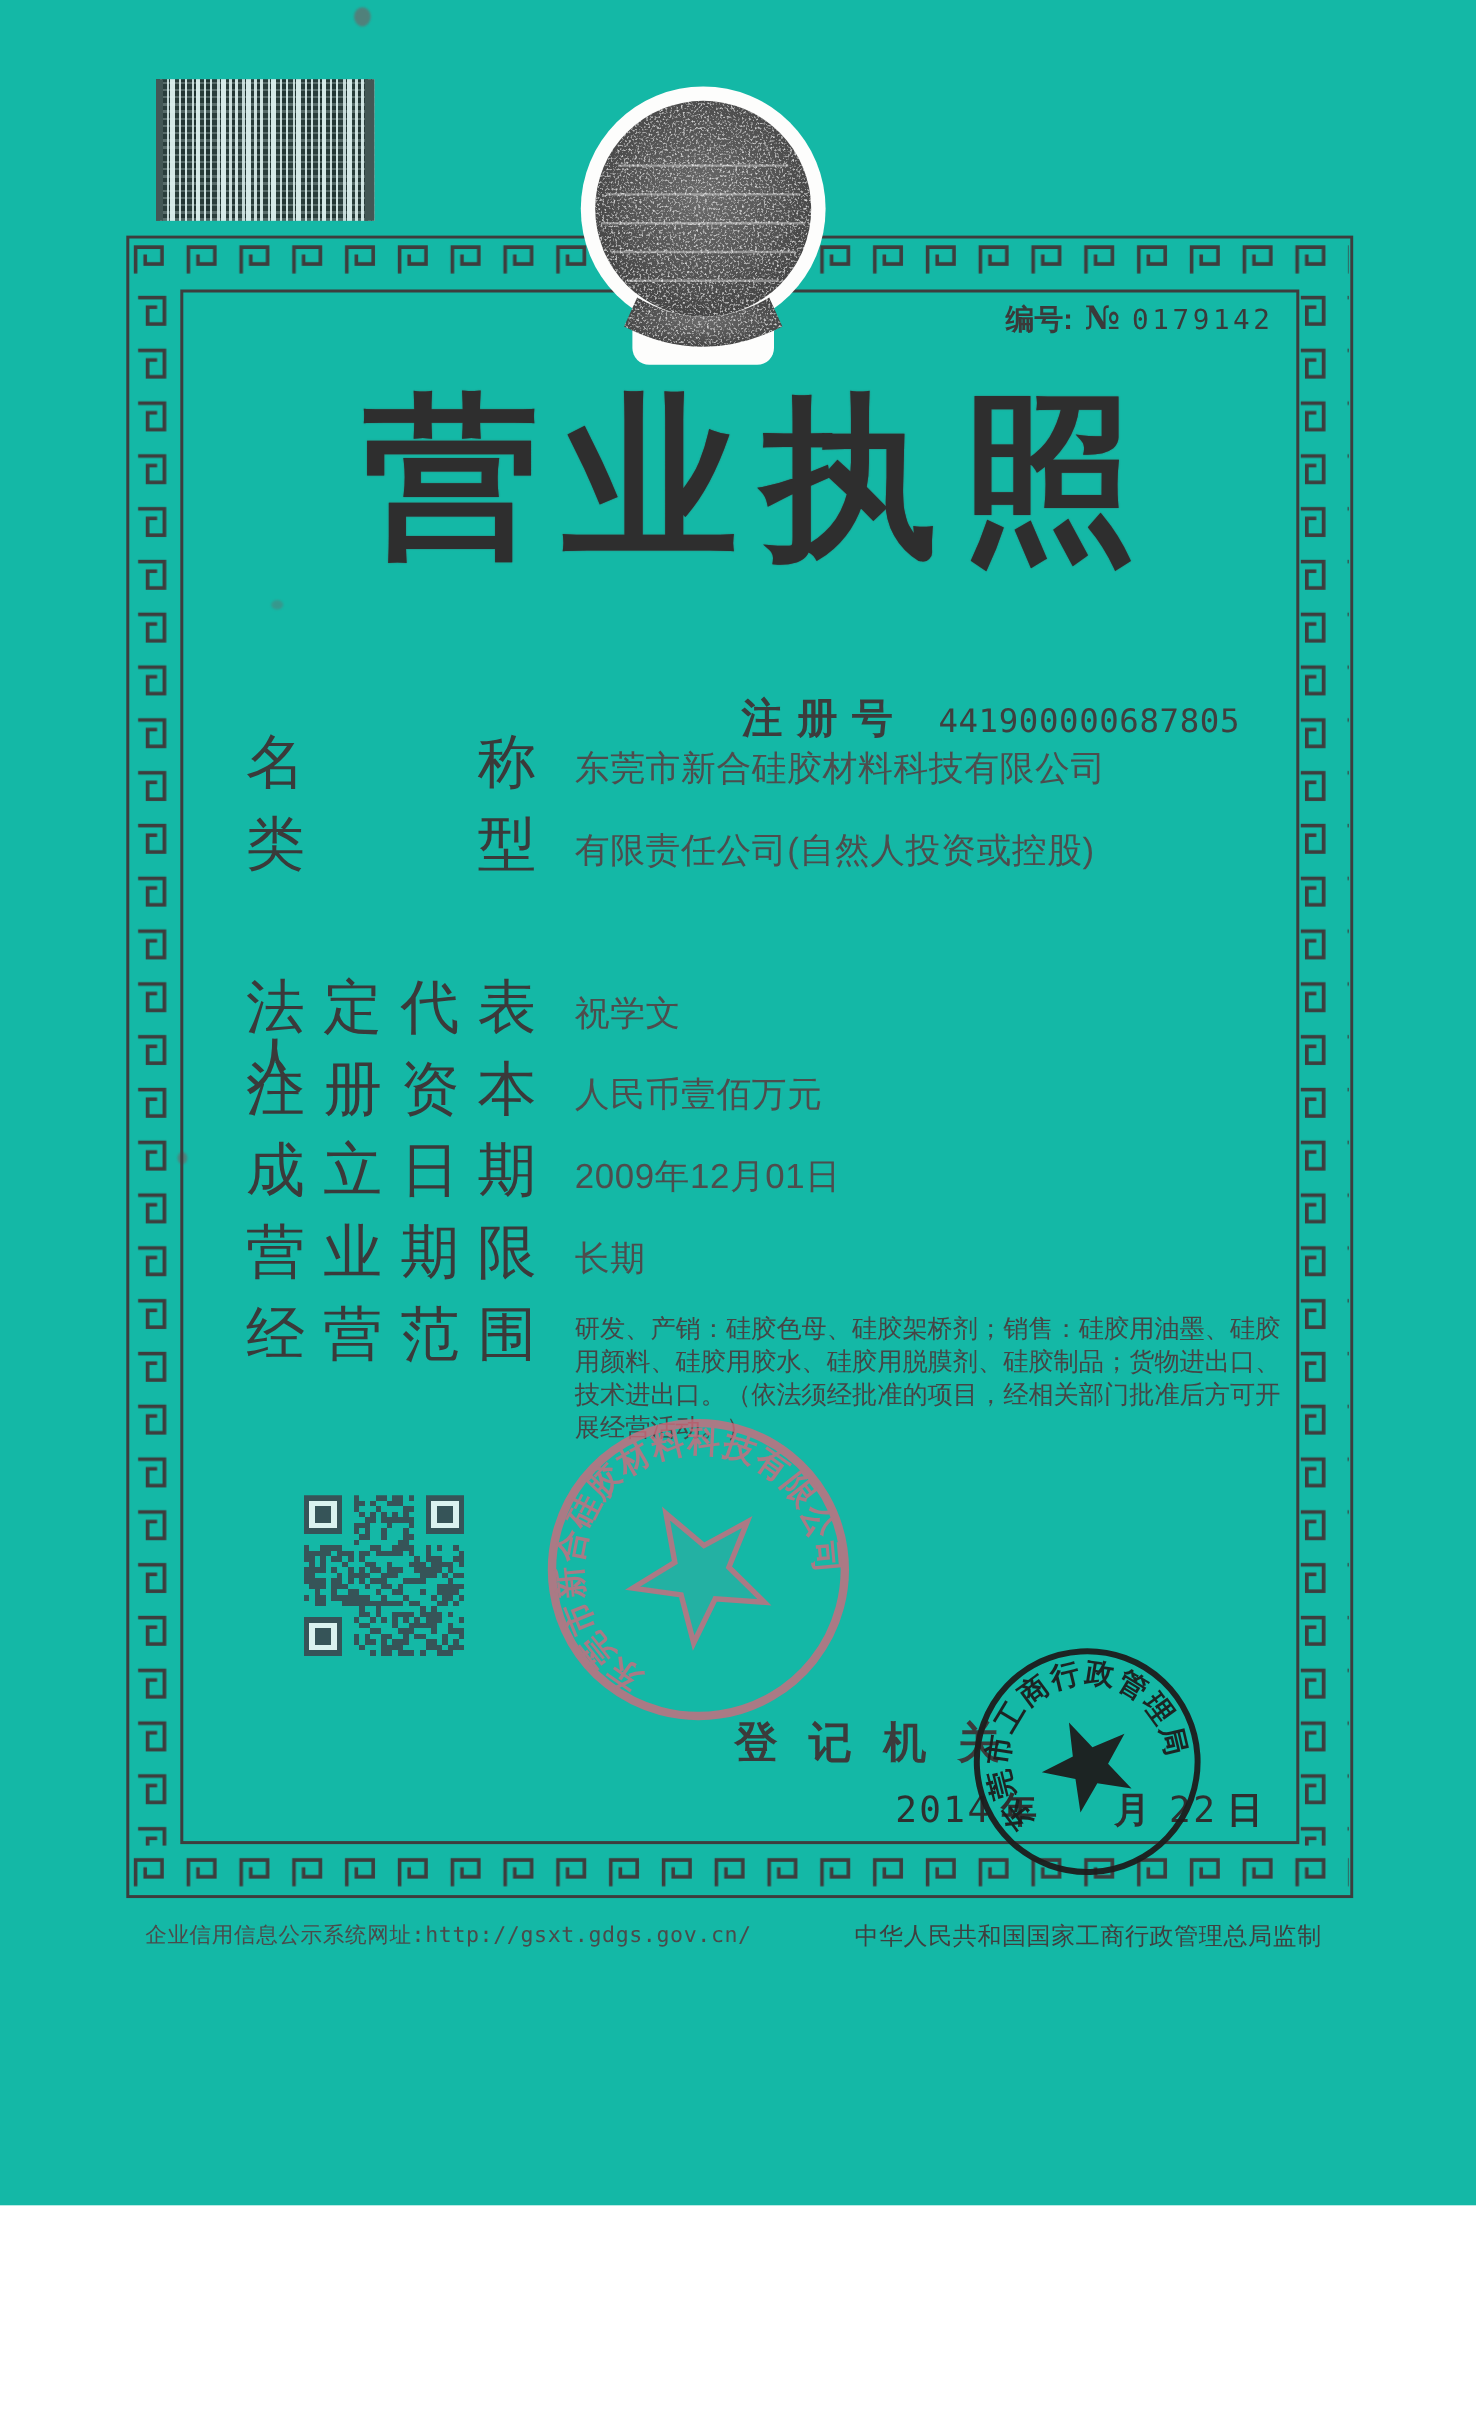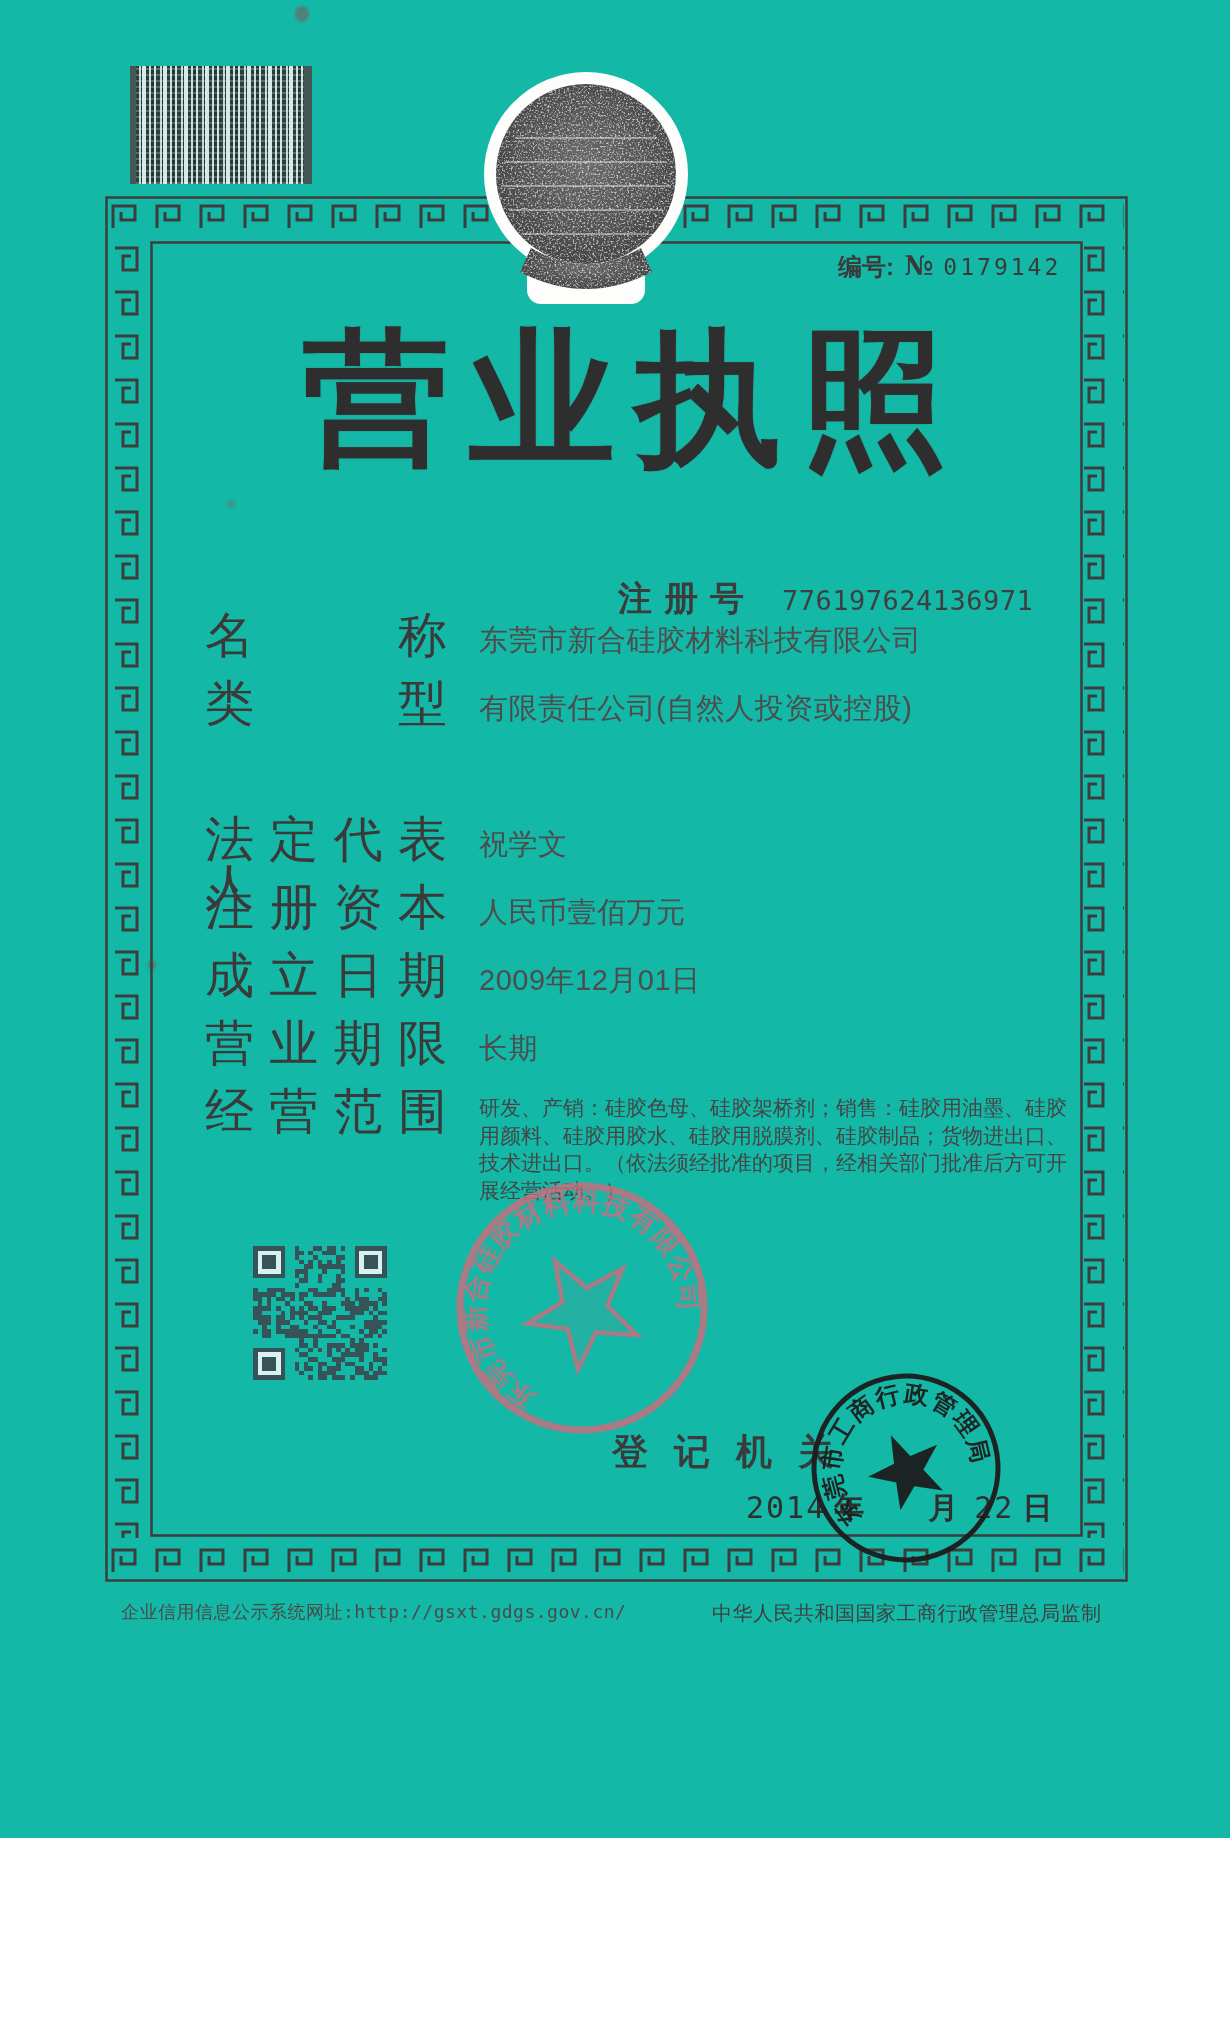--- a/index.html
+++ b/index.html
@@ -125,21 +125,21 @@
   <div class="abs serial">
     <span class="pfx">编号:</span>
     <span class="no-mark">№</span>
     <span class="num">0179142</span>
   </div>
 
   <div class="abs title">营业执照</div>
 
   <div class="abs regline">
     <span class="rlabel">注册号</span>
-    <span class="rnum">776197624136971</span>
+    <span class="rnum">441900000687805</span>
   </div>
 
   <div class="row" style="top:612px">
     <span class="flabel">名称</span>
     <span class="fvalue">东莞市新合硅胶材料科技有限公司</span>
   </div>
   <div class="row" style="top:680px">
     <span class="flabel">类型</span>
     <span class="fvalue">有限责任公司(自然人投资或控股)</span>
   </div>

